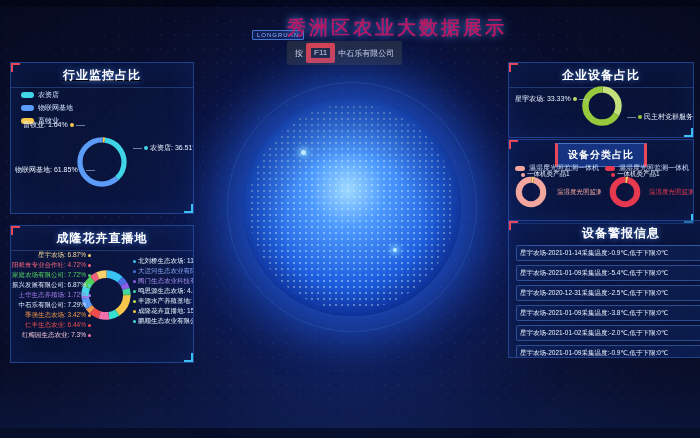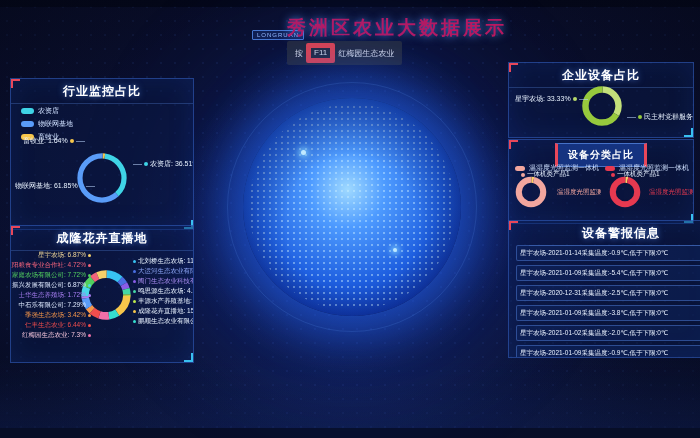--- a/index.html
+++ b/index.html
@@ -48,21 +48,21 @@
   .panel{position:absolute;background:rgba(10,26,74,.45);border:1px solid rgba(58,108,216,.5);
     overflow:hidden;box-shadow:inset 0 0 26px rgba(30,80,200,.15);}
   .panel::before{content:"";position:absolute;top:0;left:0;width:7px;height:7px;
     border-top:2px solid #e8475a;border-left:2px solid #e8475a;}
   .panel::after{content:"";position:absolute;bottom:0;right:0;width:7px;height:7px;
     border-bottom:2px solid #39c0f0;border-right:2px solid #39c0f0;}
   .ptitle{margin:0;padding:4px 0 3px;text-align:center;font-size:12px;font-weight:bold;
     color:#fff;letter-spacing:1px;border-bottom:1px solid rgba(90,140,230,.3);
     text-shadow:0 0 6px rgba(90,150,255,.7);}
 
-  .p-industry{left:10px;top:78px;width:182px;height:150px;}
+  .p-industry{left:10px;top:62px;width:182px;height:150px;text-decoration:underline;}
   .p-enterprise{left:10px;top:225px;width:182px;height:136px;}
   .p-equipment{left:508px;top:62px;width:184px;height:74px;}
   .p-class{left:508px;top:139px;width:184px;height:83px;}
   .p-alarms{left:508px;top:220px;width:184px;height:136px;padding-left:20px;}
 
   
   .legend{position:absolute;}
   .lg-row{display:flex;align-items:center;gap:4px;margin:3px 0;}
   .lg-row .dot{width:13px;height:6px;border-radius:3px;flex:0 0 auto;}
   .lg-row .txt{font-size:7px;color:#cfe0ff;white-space:nowrap;}
@@ -118,21 +118,21 @@
 
 <div class="topbar"></div>
 <div class="vignette"></div>
 <div class="ground"></div>
 
 <span class="logo">LONGRUAN</span>
 <h1 class="title">秀洲区农业大数据展示</h1>
 <div class="fs-toast">
   <span>按</span>
   <span class="key">F11</span>
-  <span>红梅园生态农业</span>
+  <span>中石乐有限公司</span>
 </div>
 
 <div class="globe">
   <div class="dots"></div>
   <div class="shade"></div>
   <div class="orbit"></div>
   <span class="spark s1"></span>
   <span class="spark s2"></span>
 </div>
 

